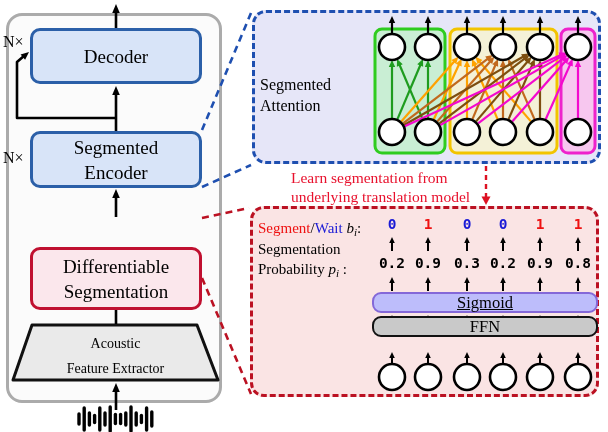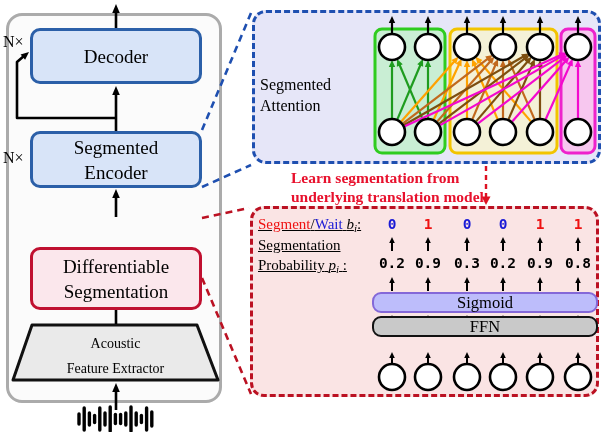--- a/index.html
+++ b/index.html
@@ -19,36 +19,36 @@
   #diffseg-box{top:216px;height:63px;}
   .nx{font-size:16px;}
   #nx-top{left:3px;top:33px;}
   #nx-bottom{left:3px;top:149px;}
   #extractor-label{left:23px;top:331px;width:185px;text-align:center;
                    font-size:14px;line-height:25px;}
   
   #attention-panel{left:252px;top:10px;width:349px;height:154px;box-sizing:border-box;
                    border:3px dashed #1e4fb0;border-radius:14px;background:#e6e6f8;}
   #attention-label{left:260px;top:74px;font-size:16px;line-height:21px;}
-  #callout-text{left:291px;top:168px;font-size:15.5px;line-height:19px;color:#e8112d;font-weight:bold;}
+  #callout-text{left:291px;top:168px;font-size:15.5px;line-height:19px;color:#e8112d;}
   #segmentation-panel{left:250px;top:206px;width:349px;height:191px;box-sizing:border-box;
                       border:3px dashed #bb1122;border-radius:14px;background:#fae4e4;}
-  .rowlabel{font-size:15px;line-height:16px;text-decoration:underline;}
+  .rowlabel{font-size:15px;line-height:25px;}
   #bit-row-label{left:258px;top:216px;}
   #seg-label{left:258px;top:237px;}
   #prob-label{left:258px;top:257px;}
   .c-red{color:#ee1111;}
   .c-blue{color:#1a1ad6;}
   .ivar{font-style:italic;}
   .sub{font-size:11px;vertical-align:-3px;font-style:italic;}
   .val{position:absolute;width:36px;margin-left:-18px;text-align:center;
        font-family:"DejaVu Sans Mono", monospace;font-weight:bold;font-size:14.5px;}
   #sigmoid-box{left:372px;top:292px;width:226px;height:21px;box-sizing:border-box;
                background:#bdbdfb;border:2px solid #8468d8;border-radius:9px;
-               text-align:center;font-size:16.5px;line-height:17px;}
+               text-align:center;font-size:16.5px;line-height:17px;text-decoration:underline;}
   #ffn-box{left:372px;top:316px;width:226px;height:21px;box-sizing:border-box;
            background:#c9c9c9;border:2px solid #111;border-radius:9px;
            text-align:center;font-size:16.5px;line-height:17px;}
   svg{position:absolute;left:0;top:0;}
 </style>
 </head>
 <body>
 
 <div id="stage">
 

